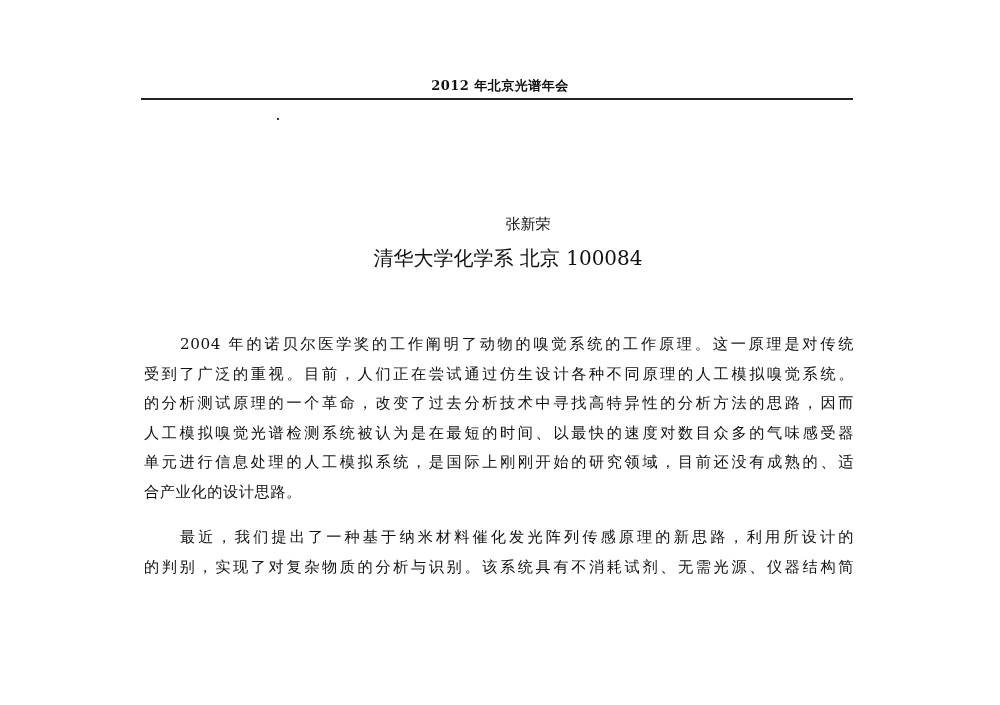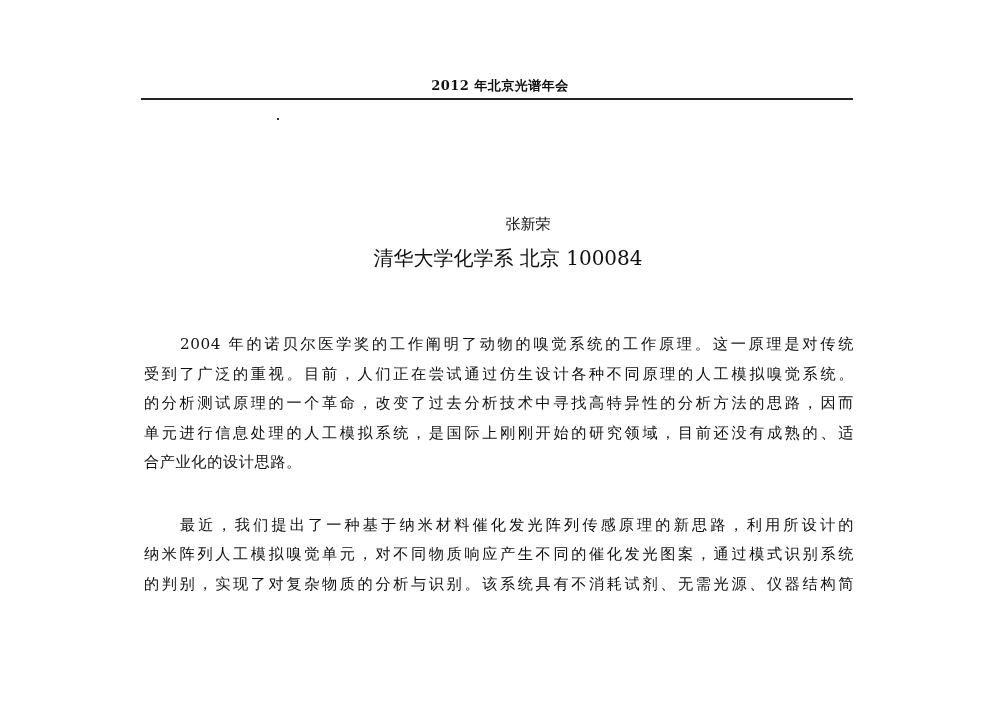--- a/index.html
+++ b/index.html
@@ -92,43 +92,43 @@
       text-align-last: justify;
       letter-spacing: 0.6px;
     }
     .line.last {
       text-align-last: left;
     }
     .line.indent {
       padding-left: 36px;
     }
     .para + .para {
-      margin-top: 33px;
+      margin-top: 16px;
     }
   </style>
 </head>
 <body>
 
 <div class="page">
 
   <div class="running-header">2012 年北京光谱年会</div>
   <div class="header-rule"></div>
   <div class="speck"></div>
 
   <div class="author">张新荣</div>
   <div class="affiliation">清华大学化学系  北京  100084</div>
 
   <div class="body-text">
     <div class="para">
       <span class="line indent">2004  年的诺贝尔医学奖的工作阐明了动物的嗅觉系统的工作原理。这一原理是对传统</span>
       <span class="line">受到了广泛的重视。目前，人们正在尝试通过仿生设计各种不同原理的人工模拟嗅觉系统。</span>
       <span class="line">的分析测试原理的一个革命，改变了过去分析技术中寻找高特异性的分析方法的思路，因而</span>
+      <span class="line">人工模拟嗅觉光谱检测系统被认为是在最短的时间、以最快的速度对数目众多的气味感受器</span>
       <span class="line">单元进行信息处理的人工模拟系统，是国际上刚刚开始的研究领域，目前还没有成熟的、适</span>
       <span class="line last">合产业化的设计思路。</span>
     </div>
     <div class="para">
       <span class="line indent">最近，我们提出了一种基于纳米材料催化发光阵列传感原理的新思路，利用所设计的</span>
-      <span class="line">纳米阵列人工模拟嗅觉单元，对不同物质响应产生不同的催化发光图案，通过模式识别系统</span>
       <span class="line">的判别，实现了对复杂物质的分析与识别。该系统具有不消耗试剂、无需光源、仪器结构简</span>
     </div>
   </div>
 
 </div>
 
 </body></html>

